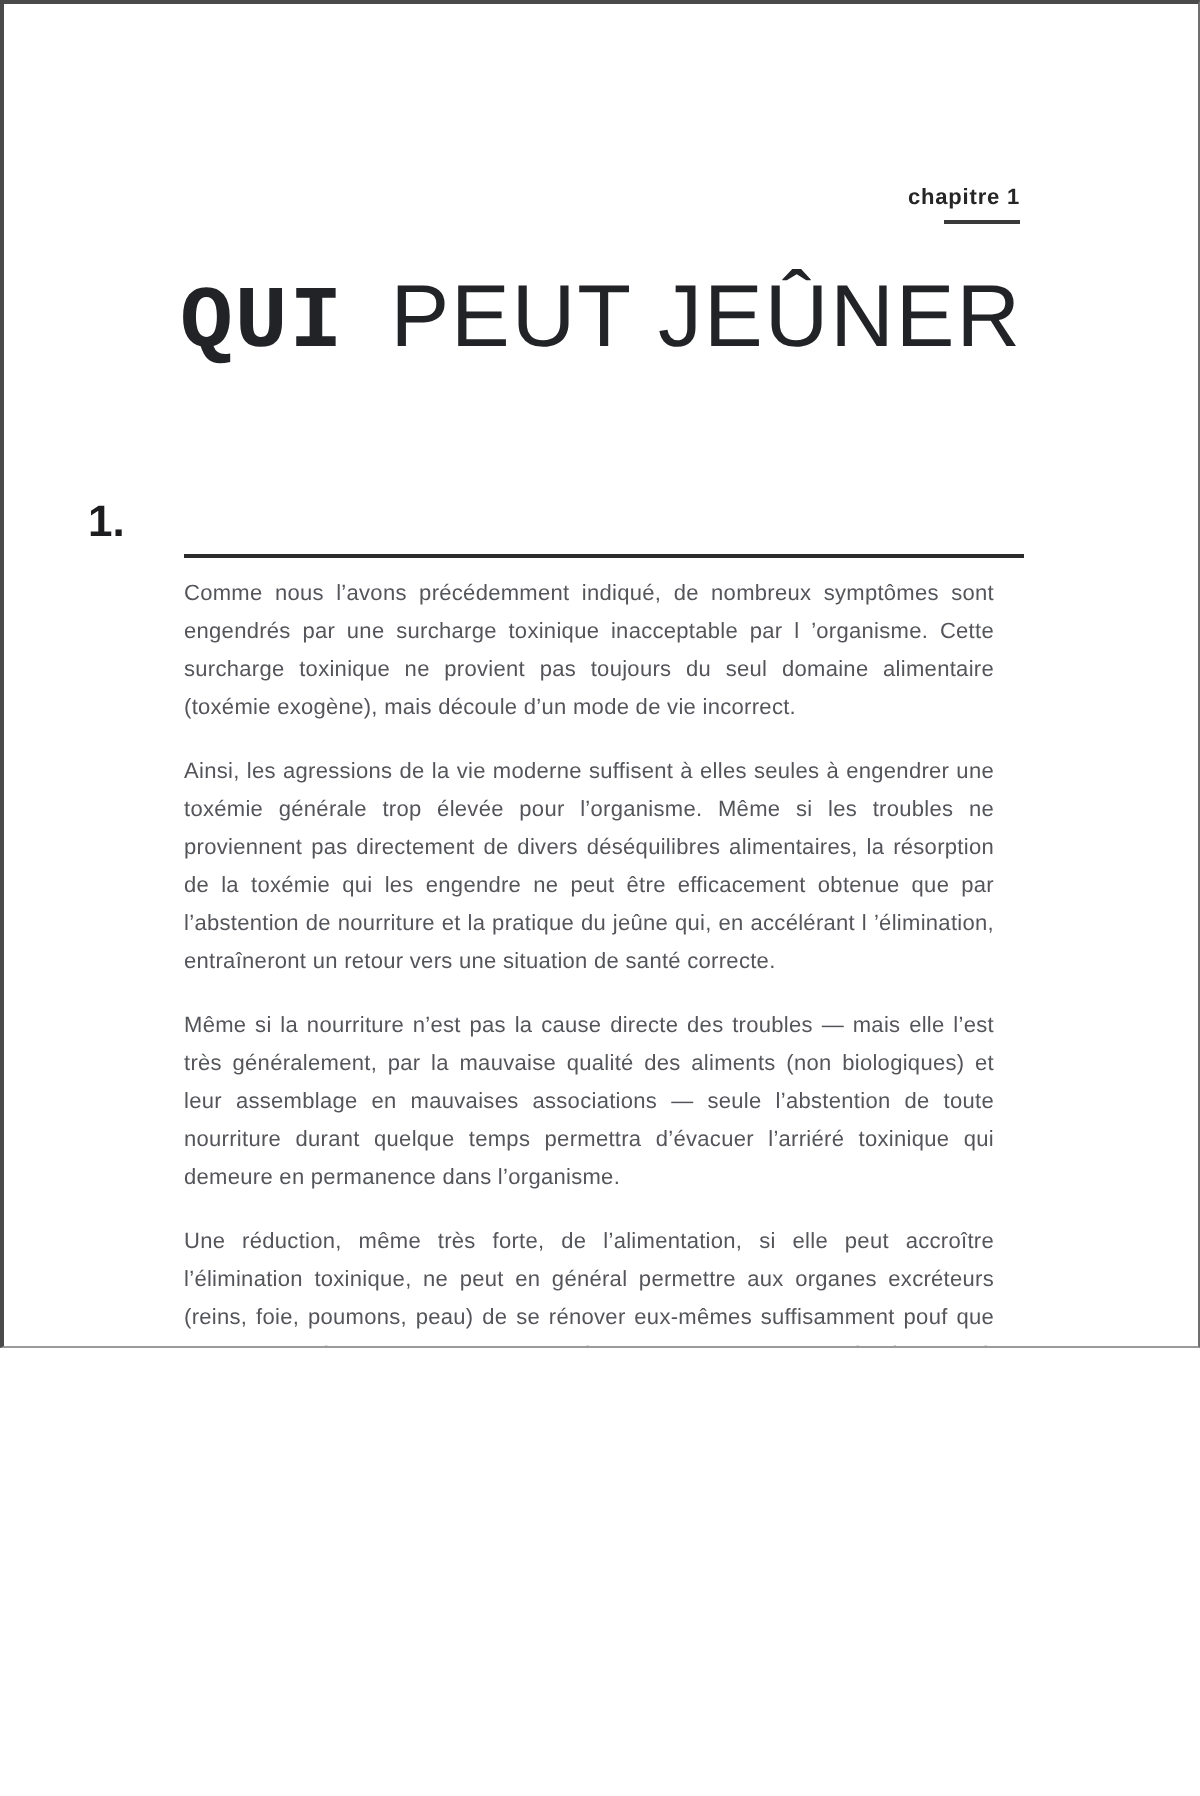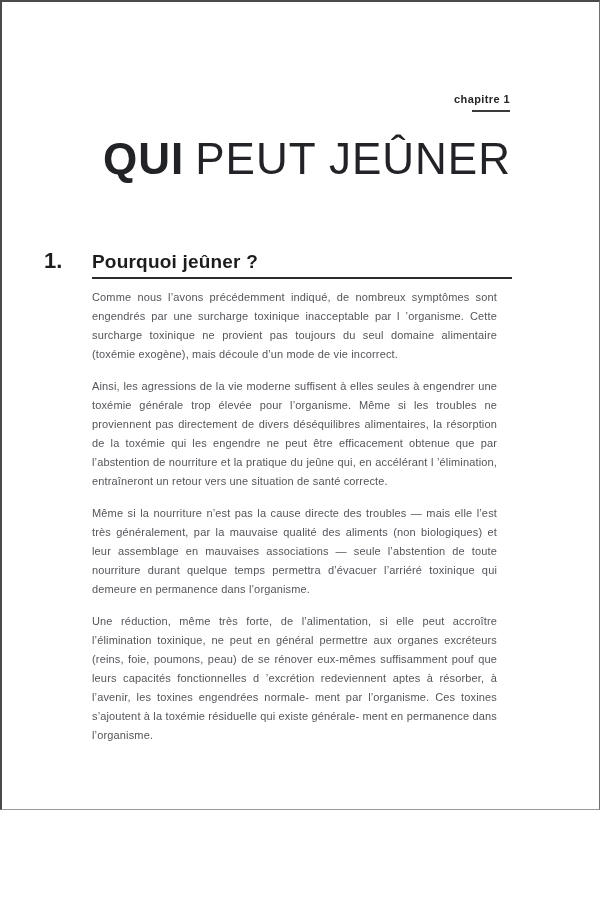--- a/index.html
+++ b/index.html
@@ -4,21 +4,21 @@
 <title>Qui peut jeûner — chapitre 1</title>
 <style>
   html, body {
     margin: 0;
     padding: 0;
     background: #ffffff;
   }
   .page {
     position: relative;
     width: 600px;
-    height: 810px;
+    height: 674px;
     box-sizing: border-box;
     background: #ffffff;
     border-style: solid;
     border-color: #4a4a4a #6f6f6f #9a9a9a #4a4a4a;
     border-width: 2px 1px 1px 2px;
     font-family: "Liberation Sans", sans-serif;
     overflow: hidden;
   }
 
   
@@ -48,24 +48,25 @@
     margin: 0;
     font-size: 44px;
     line-height: 52px;
     letter-spacing: 1px;
     color: #222326;
     white-space: nowrap;
     font-weight: 400;
   }
   .title .em {
     font-weight: 800;
+    font-family: Liberation Mono, monospace;
   }
   .title .rest {
     font-weight: 300;
-    margin-left: 11px;
+    margin-left: 23px;
   }
 
   
   .section-number {
     position: absolute;
     left: 42px;
     top: 246px;
     font-size: 22px;
     font-weight: 800;
     color: #1d1d1f;
@@ -118,21 +119,20 @@
 <body>
 
 <div class="page">
 
   <div class="chapter">chapitre 1</div>
   <div class="chapter-rule"></div>
 
   <h1 class="title"><span class="em">QUI</span><span class="rest">PEUT JEÛNER</span></h1>
 
   <div class="section-number">1.</div>
-  <h2 class="section-heading">Pourquoi jeûner ?</h2>
   <div class="section-rule"></div>
 
   <div class="body">
     <p>Comme nous l’avons précédemment indiqué, de nombreux symptômes sont engendrés par une surcharge toxinique inacceptable par l ’organisme. Cette surcharge toxinique ne provient pas toujours du seul domaine alimentaire (toxémie exogène), mais découle d’un mode de vie incorrect.</p>
     <p>Ainsi, les agressions de la vie moderne suffisent à elles seules à engendrer une toxémie générale trop élevée pour l’organisme. Même si les troubles ne proviennent pas directement de divers déséquilibres alimentaires, la résorption de la toxémie qui les engendre ne peut être efficacement obtenue que par l’abstention de nourriture et la pratique du jeûne qui, en accélérant l ’élimination, entraîneront un retour vers une situation de santé correcte.</p>
     <p>Même si la nourriture n’est pas la cause directe des troubles — mais elle l’est très généralement, par la mauvaise qualité des aliments (non biologiques) et leur assemblage en mauvaises associations — seule l’abstention de toute nourriture durant quelque temps permettra d’évacuer l’arriéré toxinique qui demeure en permanence dans l’organisme.</p>
     <p>Une réduction, même très forte, de l’alimentation, si elle peut accroître l’élimination toxinique, ne peut en général permettre aux organes excréteurs (reins, foie, poumons, peau) de se rénover eux-mêmes suffisamment pouf que leurs capacités fonctionnelles d ’excrétion redeviennent aptes à résorber, à l’avenir, les toxines engendrées normale- ment par l’organisme. Ces toxines s’ajoutent à la toxémie résiduelle qui existe générale- ment en permanence dans l’organisme.</p>
   </div>
 
   <div class="page-number">1</div>

